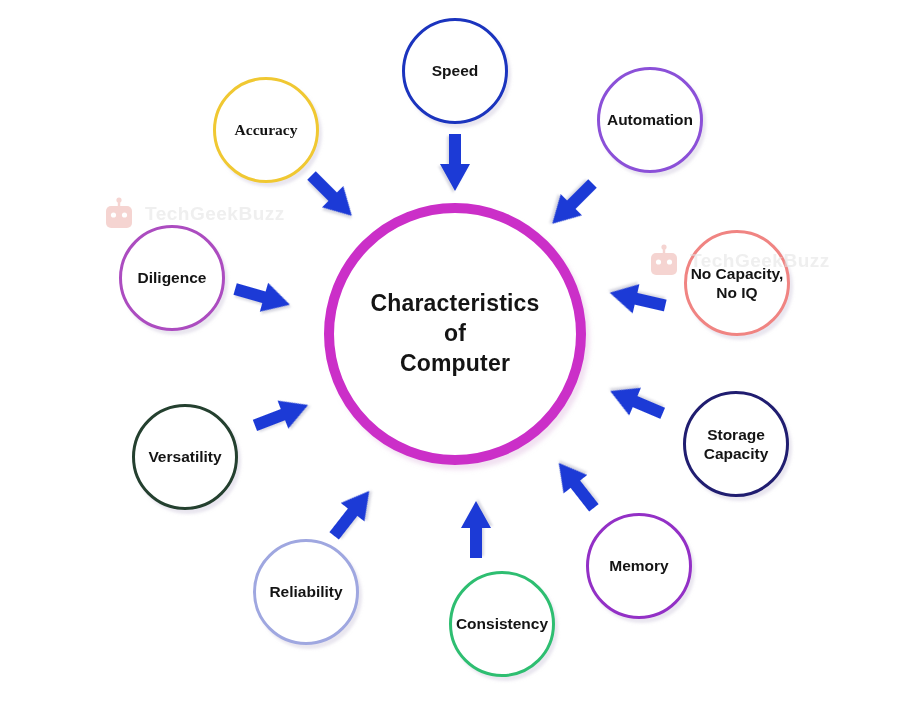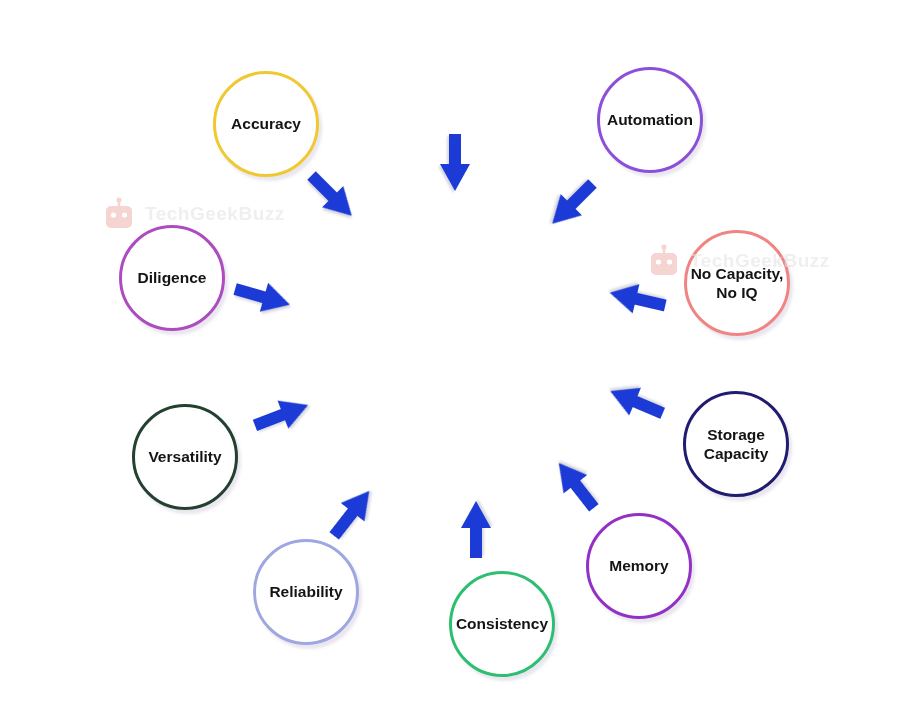--- a/index.html
+++ b/index.html
@@ -71,22 +71,30 @@
     <svg class="wm-logo" viewBox="0 0 32 36">
       <circle class="body" cx="16" cy="4" r="2.6"></circle>
       <rect class="body" x="14.8" y="5" width="2.4" height="6"></rect>
       <rect class="body" x="3" y="10" width="26" height="22" rx="5"></rect>
       <circle class="eye" cx="10.5" cy="19" r="2.6"></circle>
       <circle class="eye" cx="21.5" cy="19" r="2.6"></circle>
     </svg>
     <span class="wm-text">TechGeekBuzz</span>
   </div>
 
+  <div class="center-circle">
+    <div class="center-text">Characteristics
+of
+Computer</div>
+  </div>
 
-  <div class="node" style="left: 213px; top: 71px; border-color: rgb(240, 200, 50);">
+  <div class="node" style="left: 402px; top: 18px; border-color: rgb(27, 52, 190);">
+    <span class="node-label">Speed</span>
+  </div>
+  <div class="node" style="left: 213px; top: 77px; border-color: rgb(240, 200, 50); font-family: Liberation Serif, serif;">
     <span class="node-label">Accuracy</span>
   </div>
   <div class="node" style="left: 597px; top: 67px; border-color: rgb(139, 80, 216);">
     <span class="node-label">Automation</span>
   </div>
   <div class="node" style="left: 119px; top: 225px; border-color: rgb(172, 76, 192);">
     <span class="node-label">Diligence</span>
   </div>
   <div class="node" style="left: 684px; top: 230px; border-color: rgb(240, 132, 130);">
     <span class="node-label">No Capacity,

